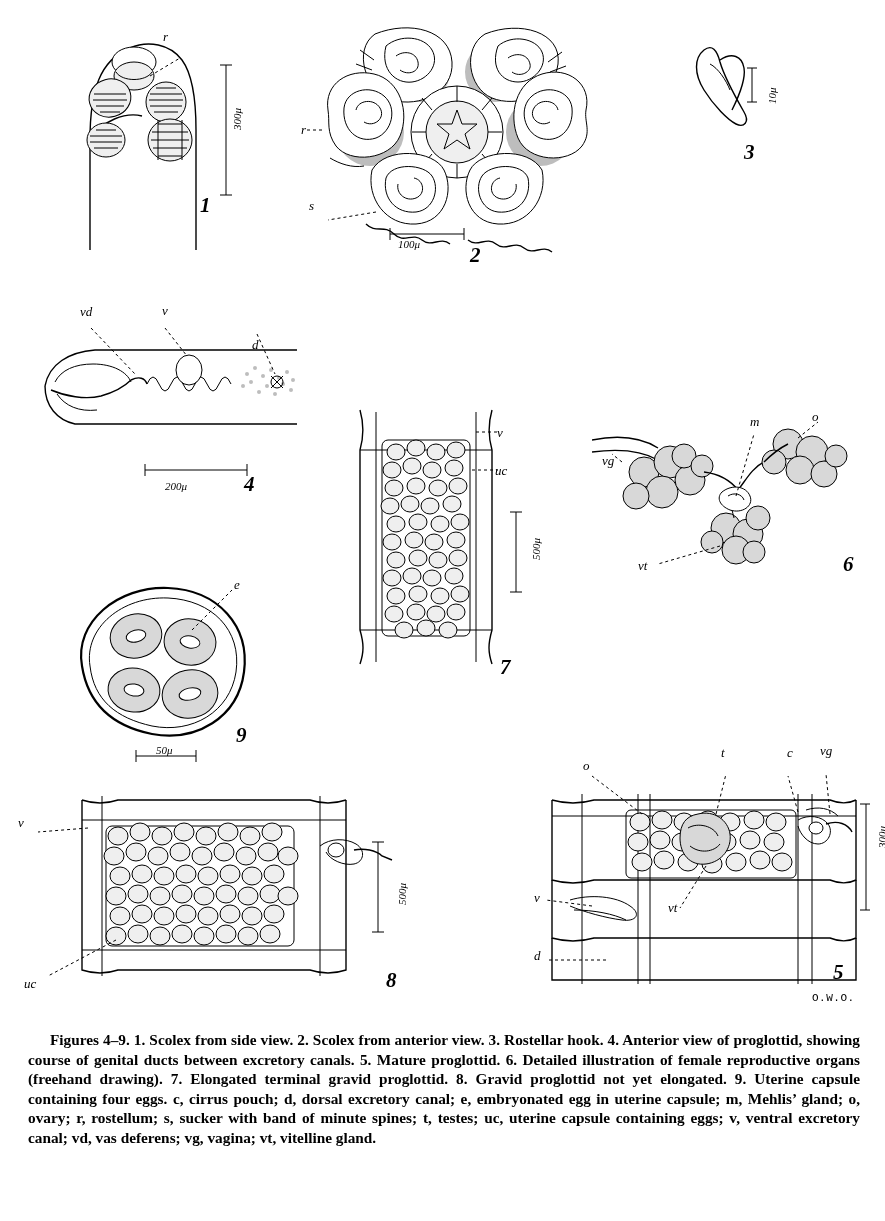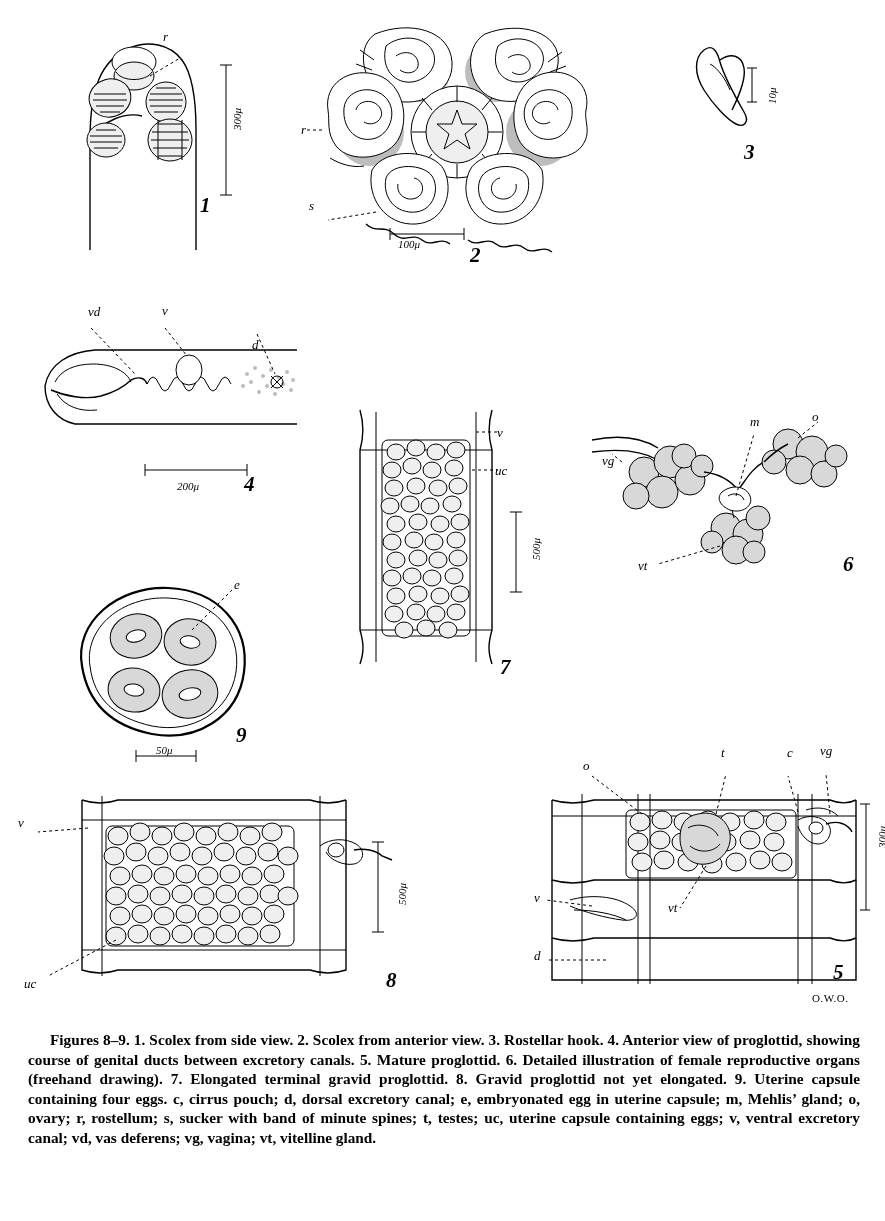--- a/index.html
+++ b/index.html
@@ -43,21 +43,21 @@
     font-size: 11px;
     color: #000;
   }
   .scale-txt.vert {
     transform: rotate(-90deg);
     transform-origin: left top;
     white-space: nowrap;
   }
   .artist {
     position: absolute;
-    font-family: Liberation Serif, serif;
+    font-family: Liberation Mono, monospace;
     font-size: 11px;
     letter-spacing: 0.5px;
     color: #000;
   }
   .caption {
     position: absolute;
     left: 28px;
     top: 1030px;
     width: 832px;
     font-family: "Liberation Serif", serif;
@@ -197,24 +197,24 @@
       <circle cx="208" cy="66" r="2"></circle>
         <circle cx="258" cy="60" r="2"></circle>
     </g>
     <circle class="ink-thin" cx="242" cy="62" r="6"></circle>
     <path class="ink-thin" d="M236 56 L248 68 M248 56 L236 68"></path>
     <path class="lead" d="M56 8 L100 54"></path>
     <path class="lead" d="M130 8 L152 36"></path>
     <path class="lead" d="M222 14 L240 54"></path>
     <path class="ink-thin" d="M110 150 L212 150 M110 144 L110 156 M212 144 L212 156"></path>
   </svg>
-  <div class="lbl" style="left:88px;top:304px">vd</div>
+  <div class="lbl" style="left:80px;top:304px">vd</div>
   <div class="lbl" style="left:162px;top:303px">v</div>
   <div class="lbl" style="left:252px;top:337px">d</div>
-  <div class="scale-txt" style="left:177px;top:480px">200μ</div>
+  <div class="scale-txt" style="left:165px;top:480px">200μ</div>
   <div class="fig-num" style="left:244px;top:472px">4</div>
 
   <svg width="300" height="190" style="position:absolute;left:592px;top:400px">
     <path class="ink" d="M0 40 C30 34 50 38 66 48"></path>
     <path class="ink" d="M0 52 C30 48 52 52 66 60"></path>
     <g>
       <circle class="fill-stip" cx="52" cy="72" r="15"></circle>
       <circle class="fill-stip" cx="78" cy="62" r="16"></circle>
       <circle class="fill-stip" cx="70" cy="92" r="16"></circle>
       <circle class="fill-stip" cx="98" cy="80" r="15"></circle>
@@ -462,16 +462,16 @@
   <div class="lbl" style="left:668px;top:900px">vt</div>
   <div class="lbl" style="left:534px;top:890px">v</div>
   <div class="lbl" style="left:534px;top:948px">d</div>
   <div class="scale-txt vert" style="left:876px;top:848px">300μ</div>
   <div class="fig-num" style="left:833px;top:960px">5</div>
 
   <div class="artist" style="left:812px;top:992px">O.W.O.</div>
 </div>
 
 <div class="caption">
-  <span class="indent"></span><span>Figures 8–9.</span>
+  <span class="indent"></span><span>Figures 4–9.</span>
   <span>1. Scolex from side view. 2. Scolex from anterior view. 3. Rostellar hook. 4. Anterior view of proglottid, showing course of genital ducts between excretory canals. 5. Mature proglottid. 6. Detailed illustration of female reproductive organs (freehand drawing). 7. Elongated terminal gravid proglottid. 8. Gravid proglottid not yet elongated. 9. Uterine capsule containing four eggs.</span>
   <span>c, cirrus pouch; d, dorsal excretory canal; e, embryonated egg in uterine capsule; m, Mehlis’ gland; o, ovary; r, rostellum; s, sucker with band of minute spines; t, testes; uc, uterine capsule containing eggs; v, ventral excretory canal; vd, vas deferens; vg, vagina; vt, vitelline gland.</span>
 </div>
 
 </body></html>

